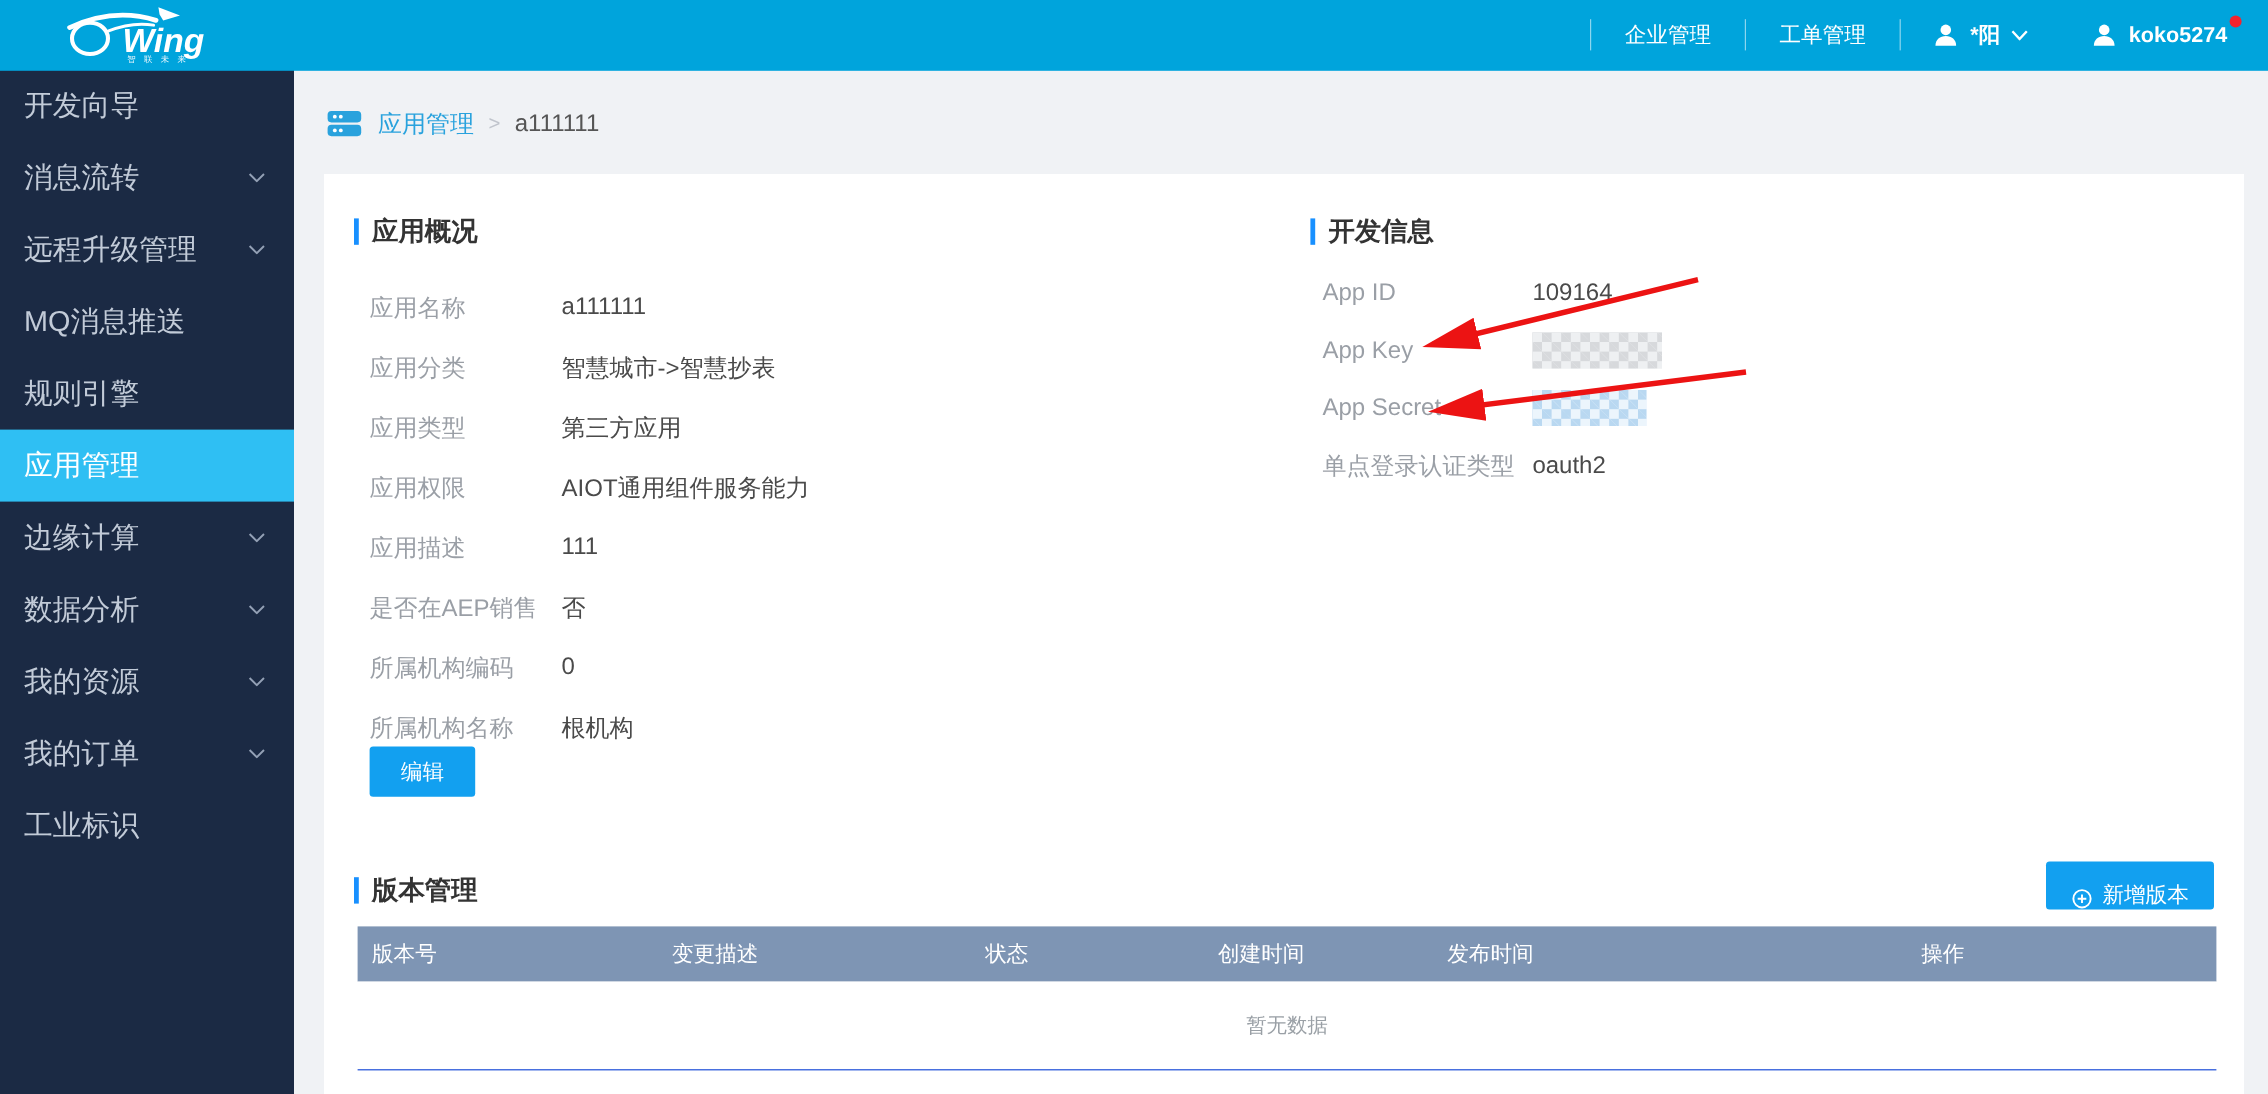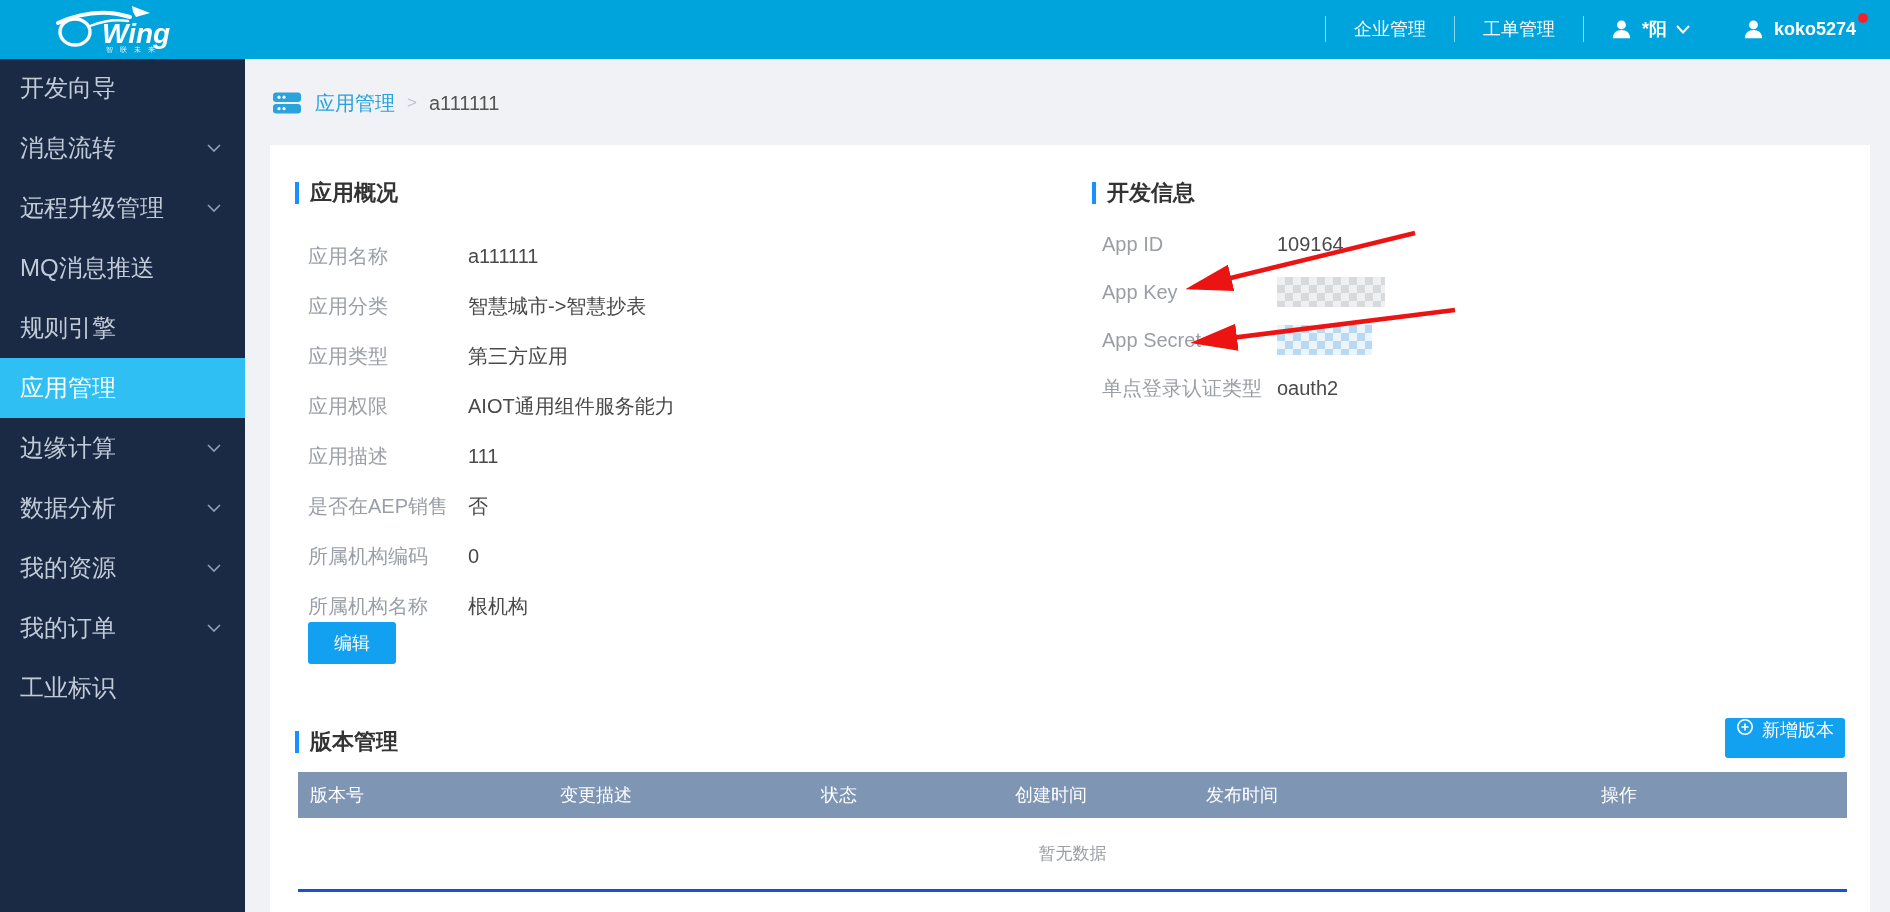--- a/index.html
+++ b/index.html
@@ -62,35 +62,35 @@
   .mosaic.secret { width:95px;
     background-color:#ddecf9;
     background-image:
       linear-gradient(45deg,#b9d8f1 25%,transparent 25%,transparent 75%,#b9d8f1 75%),
       linear-gradient(45deg,#b9d8f1 25%,#ecf5fc 25%,#ecf5fc 75%,#b9d8f1 75%); }
 
   .btn { border:none; border-radius:3px; background:#12a0f0; color:#fff;
     cursor:pointer; font-family:inherit; }
   .edit-btn { position:absolute; left:38px; top:477px; width:88px; height:42px;
     font-size:18px; }
-  .add-btn { position:absolute; right:25px; top:573px; width:120px; height:40px;
-    font-size:18px; display:flex; align-items:flex-start; justify-content:center; gap:8px; }
+  .add-btn { position:absolute; right:25px; top:573px; width:140px; height:40px;
+    font-size:18px; display:flex; align-items:flex-end; justify-content:center; gap:8px; }
 
   .vtable { position:absolute; left:28px; top:627px; width:1549px; }
   .vhead { height:46px; background:#7e95b4; display:flex; align-items:center;
     color:#fff; font-size:18px; }
   .vhead span { padding-left:12px; flex:none; }
   .vhead span:nth-child(1){ width:250px; }
   .vhead span:nth-child(2){ width:261px; }
   .vhead span:nth-child(3){ width:194px; }
   .vhead span:nth-child(4){ width:191px; }
   .vhead span:nth-child(5){ width:395px; }
   .vhead span:nth-child(6){ width:250px; }
   .vempty { height:74px; display:flex; align-items:center; justify-content:center;
-    color:#9aa0a6; font-size:17px; border-bottom:3px solid #1d4ed8; background:#fff; }
+    color:#9aa0a6; font-size:17px; border-bottom:1px solid #1d4ed8; background:#fff; }
 
   .arrows { position:absolute; left:0; top:0; width:1600px; height:767px;
     pointer-events:none; }
 </style>
 </head>
 <body>
 
 <div class="topbar">
   <div class="logo">
     <svg width="140" height="50" viewBox="0 0 140 50">

